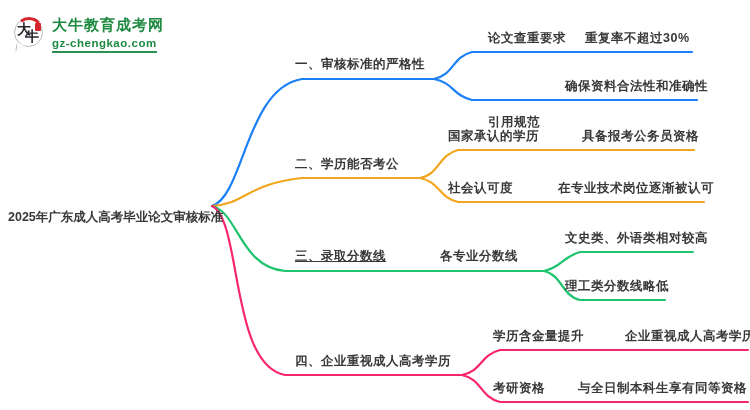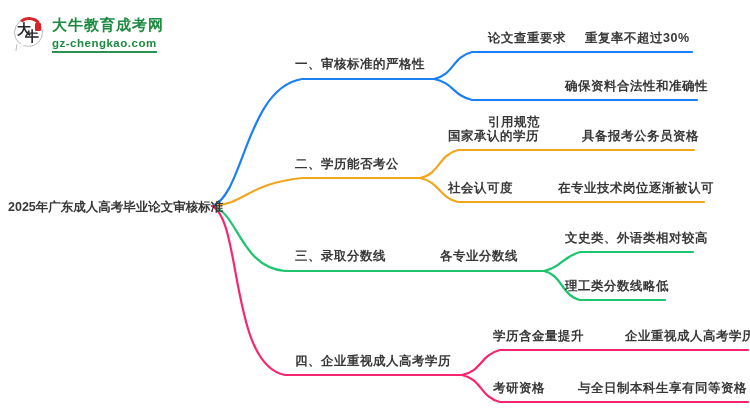--- a/index.html
+++ b/index.html
@@ -55,35 +55,35 @@
       <span class="zi zi-da">大</span>
       <span class="zi zi-niu">牛</span>
       <span class="seal"></span>
     </div>
     <div class="wordmark">
       <div class="wm-title">大牛教育成考网</div>
       <div class="wm-url">gz-chengkao.com</div>
     </div>
   </div>
 
-  <div class="node root-node" style="left:8px;top:200px;">2025年广东成人高考毕业论文审核标准</div>
+  <div class="node root-node" style="left:8px;top:210px;">2025年广东成人高考毕业论文审核标准</div>
 
   <div class="node" style="left:295px;top:57px;">一、审核标准的严格性</div>
   <div class="node" style="left:488px;top:31px;">论文查重要求</div>
   <div class="node" style="left:585px;top:31px;">重复率不超过30%</div>
   <div class="node" style="left:488px;top:79px;margin-top:36px;">引用规范</div>
   <div class="node" style="left:565px;top:79px;text-align:center;">确保资料合法性和准确性</div>
 
   <div class="node" style="left:448px;top:129px;">国家承认的学历</div>
   <div class="node" style="left:295px;top:157px;">二、学历能否考公</div>
   <div class="node" style="left:582px;top:129px;">具备报考公务员资格</div>
   <div class="node" style="left:448px;top:181px;">社会认可度</div>
   <div class="node" style="left:558px;top:181px;text-align:center;">在专业技术岗位逐渐被认可</div>
 
-  <div class="node" style="left:295px;top:249px;">三、录取分数线</div>
+  <div class="node" style="left:295px;top:249px;text-decoration:underline;">三、录取分数线</div>
   <div class="node" style="left:440px;top:249px;">各专业分数线</div>
   <div class="node" style="left:565px;top:231px;">文史类、外语类相对较高</div>
   <div class="node" style="left:565px;top:279px;">理工类分数线略低</div>
 
   <div class="node" style="left:295px;top:354px;">四、企业重视成人高考学历</div>
   <div class="node" style="left:493px;top:329px;">学历含金量提升</div>
   <div class="node" style="left:625px;top:329px;">企业重视成人高考学历</div>
   <div class="node" style="left:493px;top:381px;">考研资格</div>
   <div class="node" style="left:578px;top:381px;">与全日制本科生享有同等资格</div>
 

